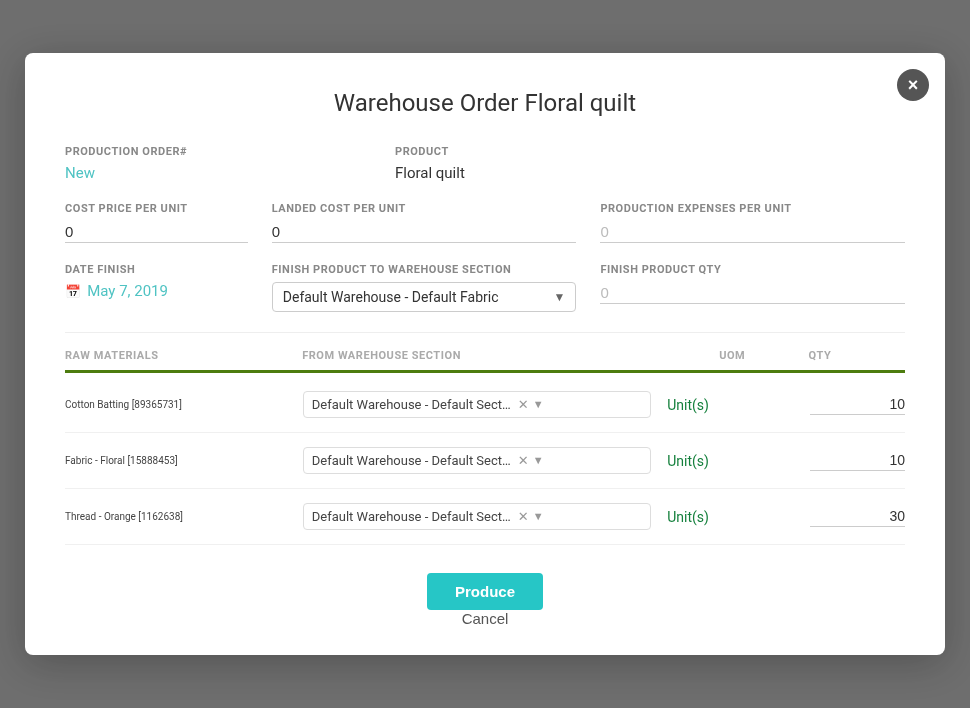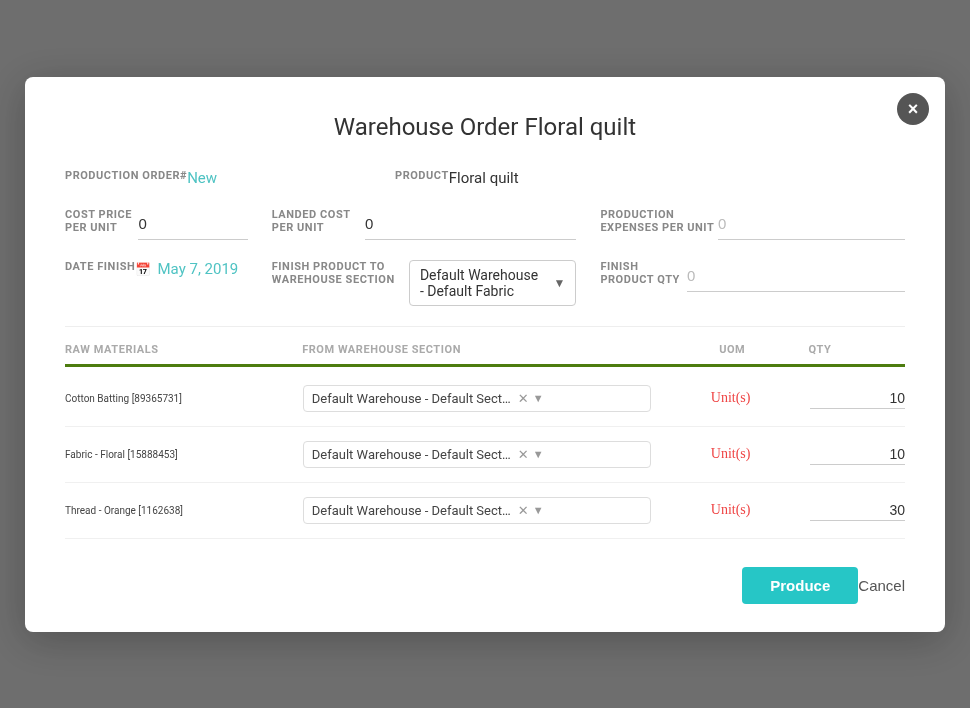--- a/index.html
+++ b/index.html
@@ -56,20 +56,21 @@
       margin-bottom: 28px;
     }
     .form-row {
       display: flex;
       gap: 24px;
       margin-bottom: 20px;
       align-items: flex-start;
     }
     .form-col {
       display: flex;
+      flex-direction: column;
     }
     .form-col-1 { flex: 1.2; }
     .form-col-2 { flex: 2; }
     .form-col-3 { flex: 2; }
     .field-label {
       font-size: 11px;
       font-weight: 700;
       color: #888;
       letter-spacing: 0.05em;
       margin-bottom: 6px;
@@ -145,21 +146,21 @@
     .th-qty { flex: 0.6; }
     .table-row {
       display: flex;
       gap: 16px;
       align-items: center;
       padding: 14px 0;
       border-bottom: 1px solid #f0f0f0;
     }
     .td-material { flex: 1.4; font-size: 10px; color: #444; }
     .td-warehouse { flex: 2.2; }
-    .td-uom { flex: 0.8; font-size: 14px; color: #ef4444; text-align: center; font-family: Liberation Serif, serif; }
+    .td-uom { flex: 0.8; font-size: 14px; color: #15803d; text-align: left; }
     .td-qty { flex: 0.6; }
     .qty-input {
       border: none;
       border-bottom: 1px solid #ccc;
       font-size: 14px;
       color: #333;
       text-align: right;
       width: 100%;
       outline: none;
       background: transparent;
@@ -196,20 +197,21 @@
       text-overflow: ellipsis;
       white-space: nowrap;
       max-width: 200px;
     }
     .footer-row {
       display: flex;
       justify-content: flex-end;
       gap: 0;
       margin-top: 28px;
       align-items: center;
+      flex-direction: column;
     }
     .btn-produce {
       background: #26c6c6;
       color: #fff;
       border: none;
       border-radius: 4px;
       padding: 10px 28px;
       font-size: 15px;
       font-weight: 600;
       cursor: pointer;

